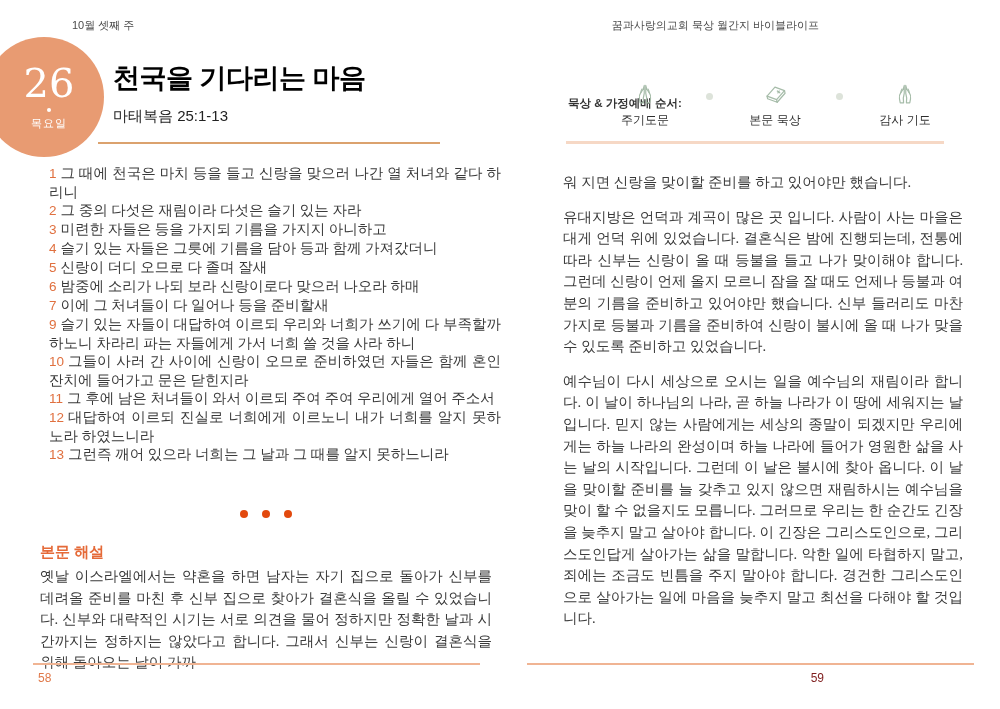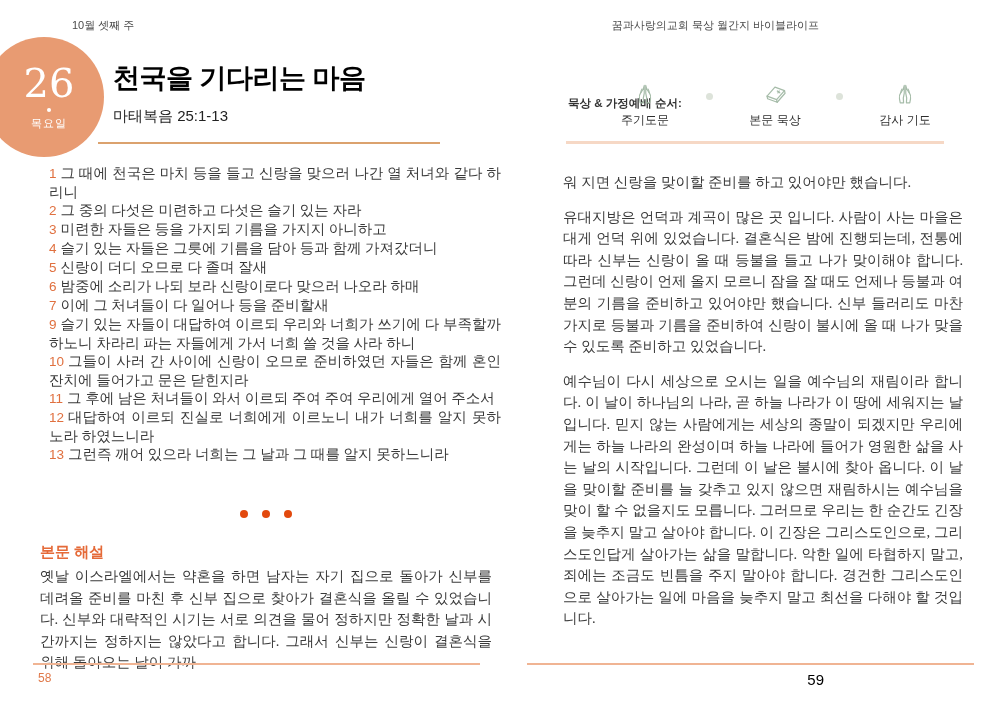--- a/index.html
+++ b/index.html
@@ -52,21 +52,21 @@
   
   .right-col { position:absolute; left:563px; top:172px; width:400px;
     font-family:"Liberation Serif", serif; font-size:14.5px; line-height:21.6px;
     color:#3a3a3a; text-align:justify; }
   .right-col p { margin-bottom:13px; }
 
   
   .foot-rule-left  { position:absolute; left:33px;  top:663px; width:447px; height:2px; background:#f0b493; }
   .foot-rule-right { position:absolute; left:527px; top:663px; width:447px; height:2px; background:#f0b493; }
   .pg-left  { position:absolute; left:38px;  top:671px; font-size:12px; color:#e0794a; }
-  .pg-right { position:absolute; right:32px; top:671px; font-size:15px; color:#000000; }
+  .pg-right { position:absolute; right:32px; top:671px; font-size:12px; color:#7f1d1d; }
 </style>
 </head>
 <body>
 
 <div class="spread">
 
   <div class="hdr-left">10월 셋째 주</div>
   <div class="hdr-right">꿈과사랑의교회 묵상 월간지 바이블라이프</div>
 
   <div class="day-circle">
@@ -119,21 +119,21 @@
         <span class="lbl">감사 기도</span>
       </div>
 
   </div>
   <div class="order-rule"></div>
 
   <div class="verses">
 
       <div class="verse"><span class="vnum">1</span><span>그 때에 천국은 마치 등을 들고 신랑을 맞으러 나간 열 처녀와 같다 하리니</span></div>
 
-      <div class="verse"><span class="vnum">2</span><span>그 중의 다섯은 미련하고 다섯은 슬기 있는 자라</span></div>
+      <div class="verse"><span class="vnum">2</span><span>그 중의 다섯은 재림이라 다섯은 슬기 있는 자라</span></div>
 
       <div class="verse"><span class="vnum">3</span><span>미련한 자들은 등을 가지되 기름을 가지지 아니하고</span></div>
 
       <div class="verse"><span class="vnum">4</span><span>슬기 있는 자들은 그릇에 기름을 담아 등과 함께 가져갔더니</span></div>
 
       <div class="verse"><span class="vnum">5</span><span>신랑이 더디 오므로 다 졸며 잘새</span></div>
 
       <div class="verse"><span class="vnum">6</span><span>밤중에 소리가 나되 보라 신랑이로다 맞으러 나오라 하매</span></div>
 
       <div class="verse"><span class="vnum">7</span><span>이에 그 처녀들이 다 일어나 등을 준비할새</span></div>

